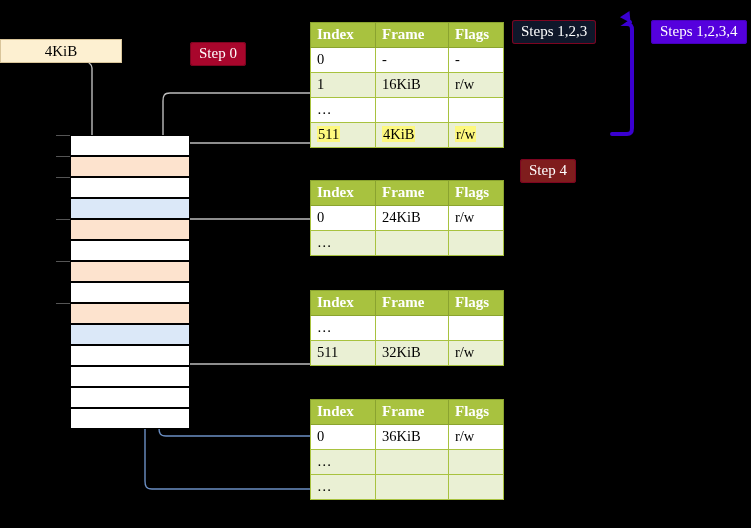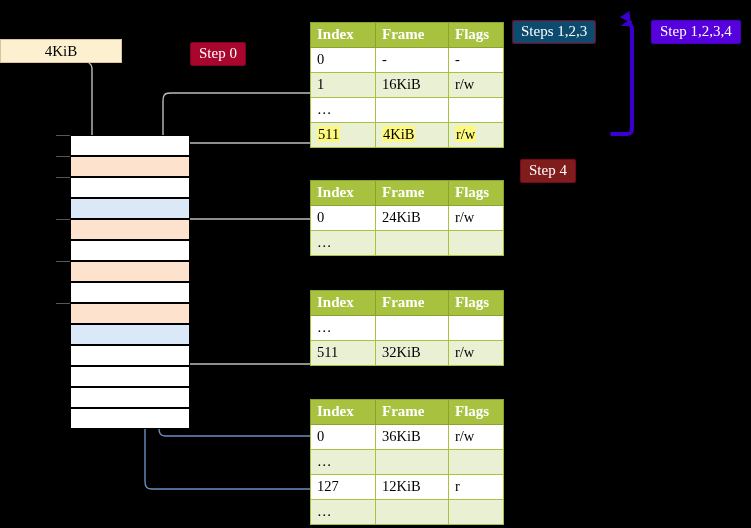--- a/index.html
+++ b/index.html
@@ -249,32 +249,27 @@
         <tr>
           <td class="c-idx">0</td>
           <td class="c-frm">36KiB</td>
           <td class="c-flg">r/w</td>
         </tr>
         <tr class="alt">
           <td class="c-idx">…</td>
           <td class="c-frm"></td>
           <td class="c-flg"></td>
         </tr>
-        <tr>
-          <td class="c-idx">127</td>
-          <td class="c-frm">12KiB</td>
-          <td class="c-flg">r</td>
-        </tr>
         <tr class="alt">
           <td class="c-idx">…</td>
           <td class="c-frm"></td>
           <td class="c-flg"></td>
         </tr>
       </tbody>
     </table>
   </div>
 
 <div id="badges-root">
     <div class="badge red" style="left: 190px; top: 42px; background: rgb(168, 6, 44);">Step 0</div>
-    <div class="badge red" style="left: 512px; top: 20px; background: #0c4a6e;">Steps 1,2,3</div>
-    <div class="badge violet" style="left: 651px; top: 20px; background: rgb(85, 0, 221);">Step 1,2,3,4</div>
+    <div class="badge red" style="left: 512px; top: 20px; background: #0f172a;">Steps 1,2,3</div>
+    <div class="badge violet" style="left: 651px; top: 20px; background: rgb(85, 0, 221);">Steps 1,2,3,4</div>
     <div class="badge red" style="left: 520px; top: 159px; background: #7f1d1d;">Step 4</div>
   </div>
 
 </body></html>

